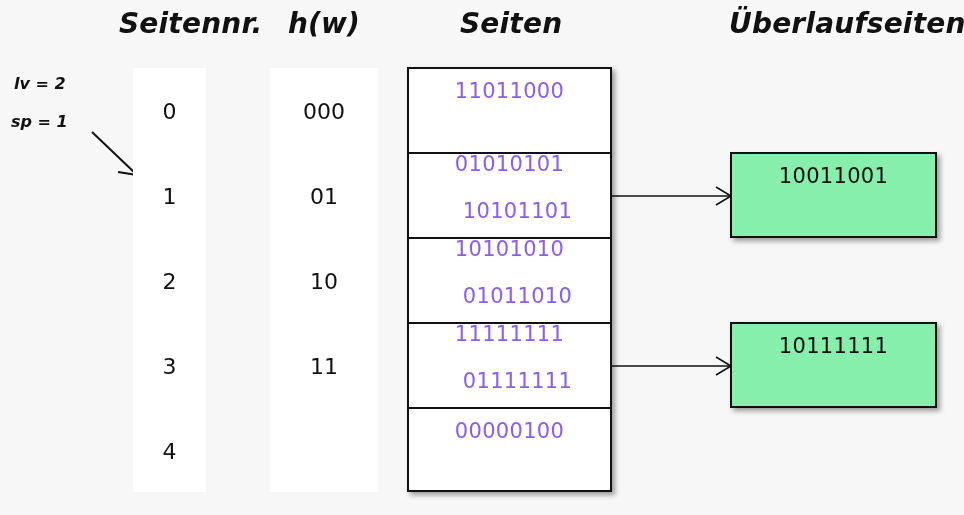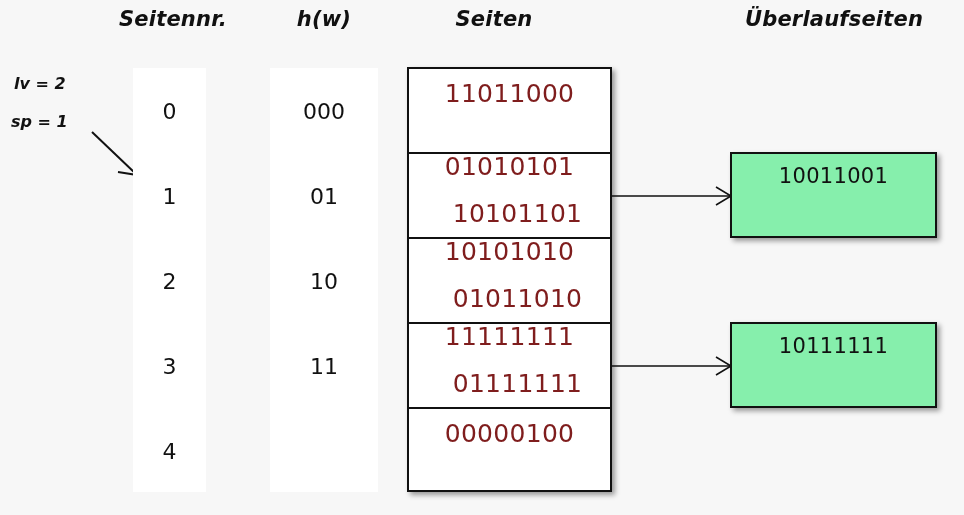--- a/index.html
+++ b/index.html
@@ -21,29 +21,29 @@
     left: 0; top: 0;
     width: 964px;
     height: 515px;
   }
 
   
   .col-header {
     position: absolute;
     font-style: italic;
     font-weight: 600;
-    font-size: 21px;
+    font-size: 28px;
     letter-spacing: 0.2px;
     color: #111111;
     white-space: nowrap;
     text-align: center;
   }
   #hdr-seitennr { left: 119px; top: 7px; width: 100px; }
   #hdr-hw       { left: 274px; top: 7px; width: 100px; }
-  #hdr-seiten   { left: 444px; top: 7px; width: 100px; }
+  #hdr-seiten   { left: 460px; top: 7px; width: 100px; }
   #hdr-ueberlauf{ left: 729px; top: 7px; width: 210px; font-style: italic; }
 
   
   .annot {
     position: absolute;
     font-style: italic;
     font-weight: 600;
     font-size: 16px;
     white-space: nowrap;
     color: #111111;
@@ -104,24 +104,24 @@
     border-bottom: 2px solid #111111;
     overflow: hidden;
   }
   .page-row:last-child { border-bottom: none; }
 
   .bin-line {
     position: absolute;
     left: 0;
     width: 100%;
     text-align: center;
-    font-size: 25px;
+    font-size: 21px;
     font-weight: 500;
     letter-spacing: 0.3px;
-    color: #7f1d1d;
+    color: #8b5cf6;
     line-height: 1;
   }
   .bin-line.l1 { top: 0; }
   .bin-line.l2 { top: 47px; padding-left: 8px; }
   .bin-line.only { top: 12px; }
 
   
   .ovf-box {
     position: absolute;
     left: 730px;

